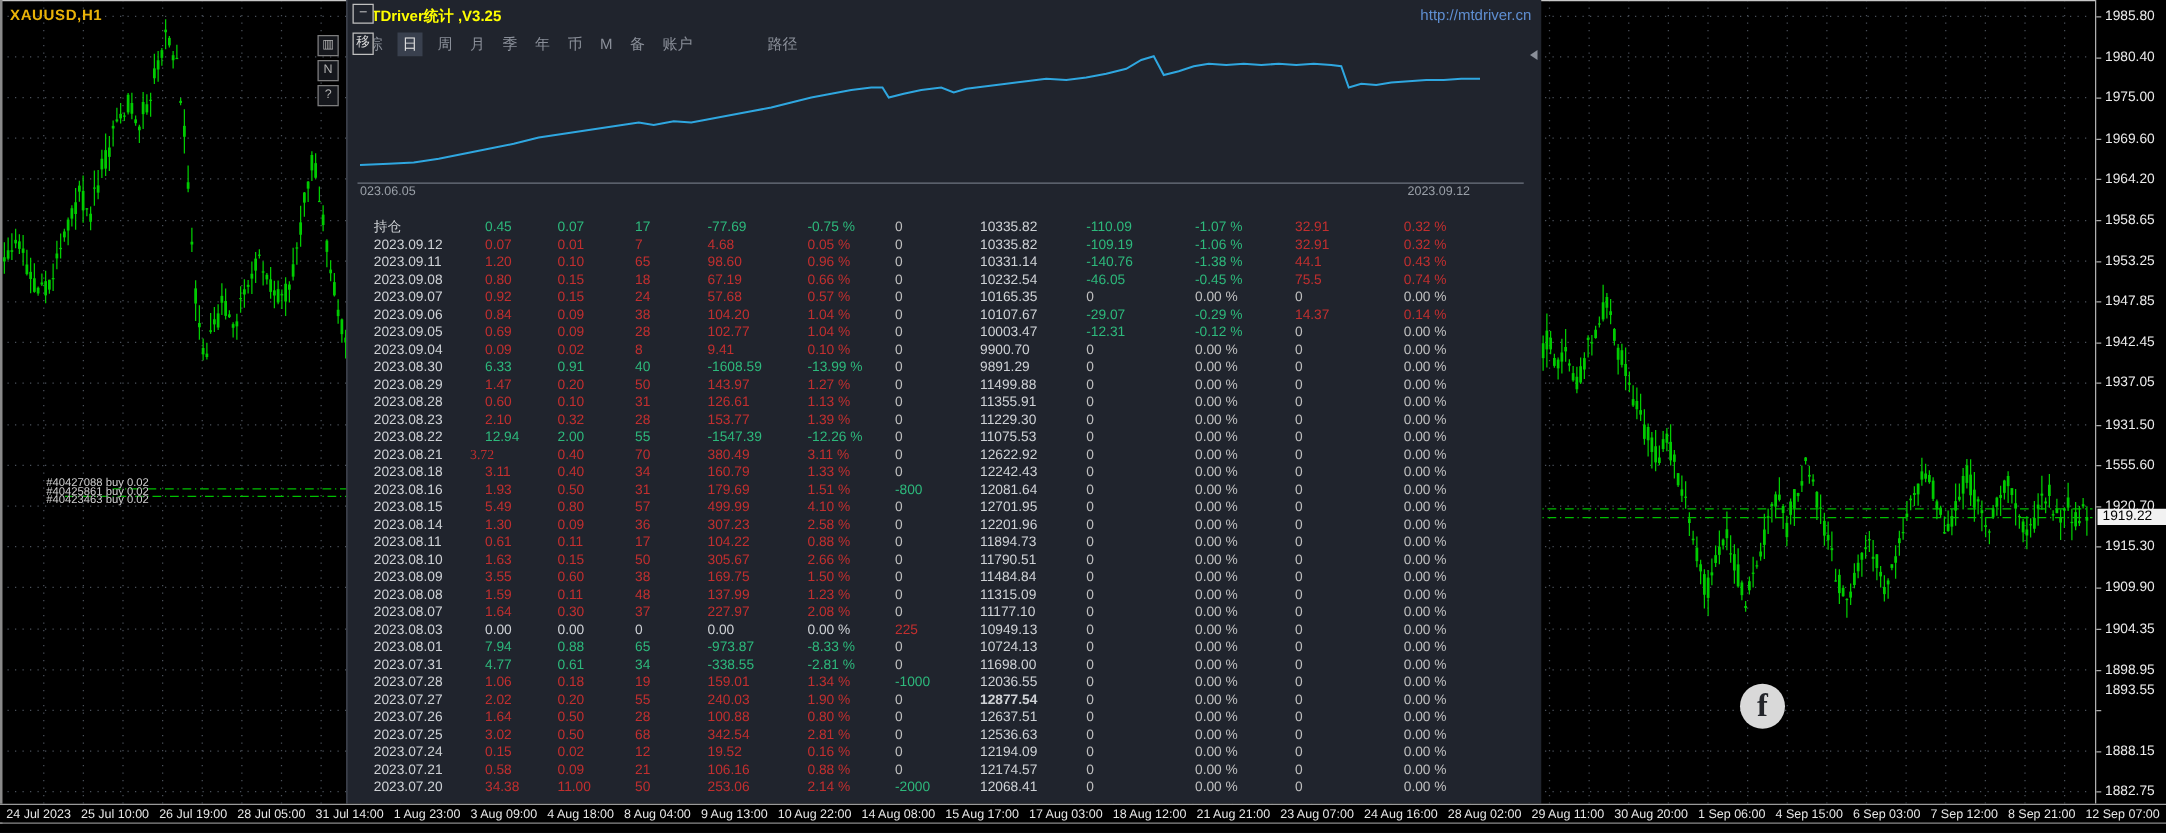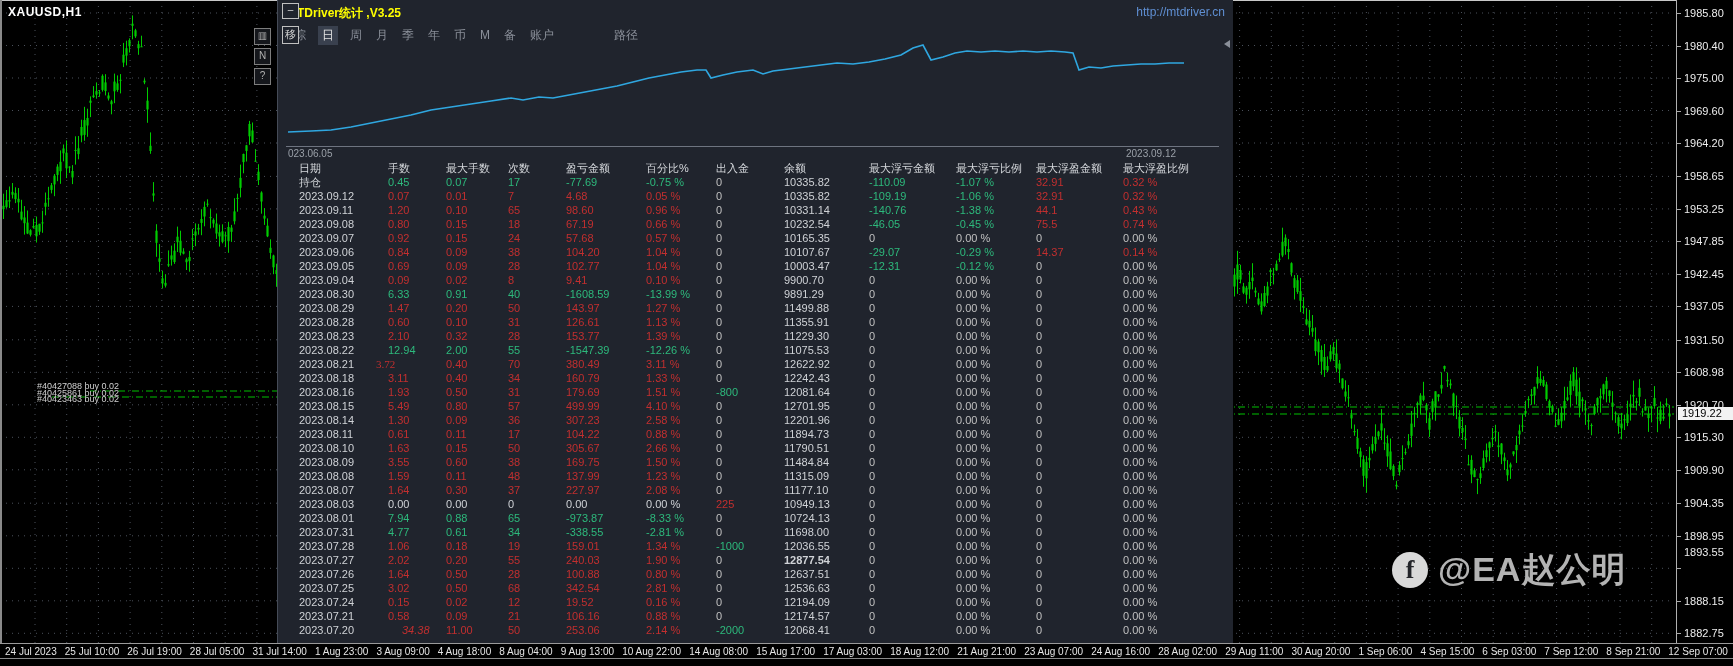--- a/index.html
+++ b/index.html
@@ -3,21 +3,21 @@
 <meta charset="utf-8">
 <style>
   html,body{margin:0;padding:0;background:#000;}
   #root{position:relative;width:1733px;height:666px;background:#000;overflow:hidden;
         font-family:"Liberation Sans","DejaVu Sans",sans-serif;-webkit-font-smoothing:none;}
   .abs{position:absolute;}
   
   .edge-top{left:0;top:0;width:1733px;height:1px;background:#c8c8c8;}
   .edge-left{left:0;top:0;width:2px;height:659px;background:#8a8a8a;}
   
-  .symbol{left:8px;top:5px;font-size:12px;font-weight:bold;color:#ffffff;letter-spacing:0.5px;}
+  .symbol{left:8px;top:5px;font-size:12px;font-weight:bold;color:#eab308;letter-spacing:0.5px;}
   
   .toolbtn{width:15px;height:15px;border:1px solid #7d7d7d;background:#15171c;color:#b0b0b0;
            font-size:10px;line-height:14px;text-align:center;}
   
   #panel{left:277px;top:0;width:955px;height:643px;background:#20242d;border-left:1px solid #454b57;z-index:5;}
   .panel-title{left:9px;top:5px;font-size:12px;font-weight:bold;color:#ffff00;}
   .panel-url{right:8px;top:5px;font-size:12px;color:#5f8fd2;cursor:pointer;}
   .pbtn{left:4px;top:3px;width:15px;height:14px;border:1px solid #c0c0c0;background:#20242d;
         color:#d8d8d8;font-size:10px;line-height:12px;text-align:center;z-index:7;}
   .pbtn.move{top:26px;height:16px;line-height:15px;font-size:11px;}
@@ -716,34 +716,20 @@
         <span class="menu-item gap">路径</span>
       </div>
 
     <svg id="equity-svg" class="abs" width="955" height="160">
         <line x1="8" y1="146.5" x2="941" y2="146.5" stroke="#6e7480" stroke-width="1"></line>
         <polyline points="10,132 33,131 53,130 73,127 93,123 113,119 133,115 153,110 173,107 193,104 213,101 233,98 245,100 261,97 275,98 291,95 307,92 323,89 339,86 355,82 371,78 387,75 403,72 419,70 428,70 433,78 445,75 459,72 475,70 485,74 495,71 511,69 527,67 543,65 559,63 575,64 591,62 607,59 623,55 635,48 645,45 653,60 665,57 677,53 689,51 703,52 717,51 731,52 745,51 759,52 773,51 787,52 795,53 801,70 811,67 823,68 835,66 849,65 863,64 877,64 891,63 906,63" fill="none" stroke="#2fa7e0" stroke-width="1.6"></polyline>
       </svg>
     <div class="abs eq-date" style="left:10px;">023.06.05</div>
     <div class="abs eq-date" style="left:848px;">2023.09.12</div>
 
-    <div class="thead-row" style="top:161px;" id="thead">
-        <span class="cell c-h" style="left: 21px;">日期</span>
-        <span class="cell c-h" style="left: 110px;">手数</span>
-        <span class="cell c-h" style="left: 168px;">最大手数</span>
-        <span class="cell c-h" style="left: 230px;">次数</span>
-        <span class="cell c-h" style="left: 288px;">盈亏金额</span>
-        <span class="cell c-h" style="left: 368px;">百分比%</span>
-        <span class="cell c-h" style="left: 438px;">出入金</span>
-        <span class="cell c-h" style="left: 506px;">余额</span>
-        <span class="cell c-h" style="left: 591px;">最大浮亏金额</span>
-        <span class="cell c-h" style="left: 678px;">最大浮亏比例</span>
-        <span class="cell c-h" style="left: 758px;">最大浮盈金额</span>
-        <span class="cell c-h" style="left: 845px;">最大浮盈比例</span>
-      </div>
     <div id="tbody">
         <div class="trow" style="top: 175px;">
           <span class="cell c-w" style="left: 21px;">持仓</span>
           <span class="cell c-g" style="left: 110px;">0.45</span>
           <span class="cell c-g" style="left: 168px;">0.07</span>
           <span class="cell c-g" style="left: 230px;">17</span>
           <span class="cell c-g" style="left: 288px;">-77.69</span>
           <span class="cell c-g" style="left: 368px;">-0.75 %</span>
           <span class="cell c-x" style="left: 438px;">0</span>
           <span class="cell c-w" style="left: 506px;">10335.82</span>
@@ -1181,21 +1167,21 @@
           <span class="cell c-r" style="left: 368px;">0.88 %</span>
           <span class="cell c-x" style="left: 438px;">0</span>
           <span class="cell c-w" style="left: 506px;">12174.57</span>
           <span class="cell c-x" style="left: 591px;">0</span>
           <span class="cell c-x" style="left: 678px;">0.00 %</span>
           <span class="cell c-x" style="left: 758px;">0</span>
           <span class="cell c-x" style="left: 845px;">0.00 %</span>
         </div>
         <div class="trow" style="top: 623px;">
           <span class="cell c-w" style="left: 21px;">2023.07.20</span>
-          <span class="cell c-r" style="left: 124px; font-style: italic;">34.38</span>
+          <span class="cell c-r" style="left: 110px;">34.38</span>
           <span class="cell c-r" style="left: 168px;">11.00</span>
           <span class="cell c-r" style="left: 230px;">50</span>
           <span class="cell c-r" style="left: 288px;">253.06</span>
           <span class="cell c-r" style="left: 368px;">2.14 %</span>
           <span class="cell c-g" style="left: 438px;">-2000</span>
           <span class="cell c-w" style="left: 506px;">12068.41</span>
           <span class="cell c-x" style="left: 591px;">0</span>
           <span class="cell c-x" style="left: 678px;">0.00 %</span>
           <span class="cell c-x" style="left: 758px;">0</span>
           <span class="cell c-x" style="left: 845px;">0.00 %</span>
@@ -1221,21 +1207,21 @@
         <div class="pa-label" style="top: 203px;">1953.25</div>
         <div class="pa-tick" style="top: 241px;"></div>
         <div class="pa-label" style="top: 235px;">1947.85</div>
         <div class="pa-tick" style="top: 274px;"></div>
         <div class="pa-label" style="top: 268px;">1942.45</div>
         <div class="pa-tick" style="top: 306px;"></div>
         <div class="pa-label" style="top: 300px;">1937.05</div>
         <div class="pa-tick" style="top: 340px;"></div>
         <div class="pa-label" style="top: 334px;">1931.50</div>
         <div class="pa-tick" style="top: 372px;"></div>
-        <div class="pa-label" style="top: 366px;">1608.98</div>
+        <div class="pa-label" style="top: 366px;">1555.60</div>
         <div class="pa-tick" style="top: 405px;"></div>
         <div class="pa-label" style="top: 399px;">1920.70</div>
         <div class="pa-tick" style="top: 437px;"></div>
         <div class="pa-label" style="top: 431px;">1915.30</div>
         <div class="pa-tick" style="top: 470px;"></div>
         <div class="pa-label" style="top: 464px;">1909.90</div>
         <div class="pa-tick" style="top: 503px;"></div>
         <div class="pa-label" style="top: 497px;">1904.35</div>
         <div class="pa-tick" style="top: 536px;"></div>
         <div class="pa-label" style="top: 530px;">1898.95</div>
@@ -1275,16 +1261,15 @@
       <span class="ta-label">4 Sep 15:00</span>
       <span class="ta-label">6 Sep 03:00</span>
       <span class="ta-label">7 Sep 12:00</span>
       <span class="ta-label">8 Sep 21:00</span>
       <span class="ta-label">12 Sep 07:00</span>
     </div>
   <div class="abs edge-bottom"></div>
 
   <div id="watermark">
     <div class="fb-icon">f</div>
-    <div class="wm-text">@EA赵公明</div>
   </div>
 
 </div>
 
 </body></html>

